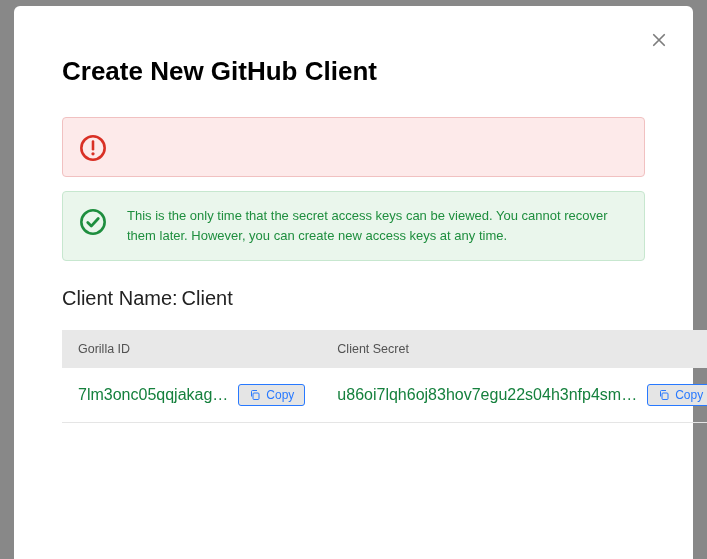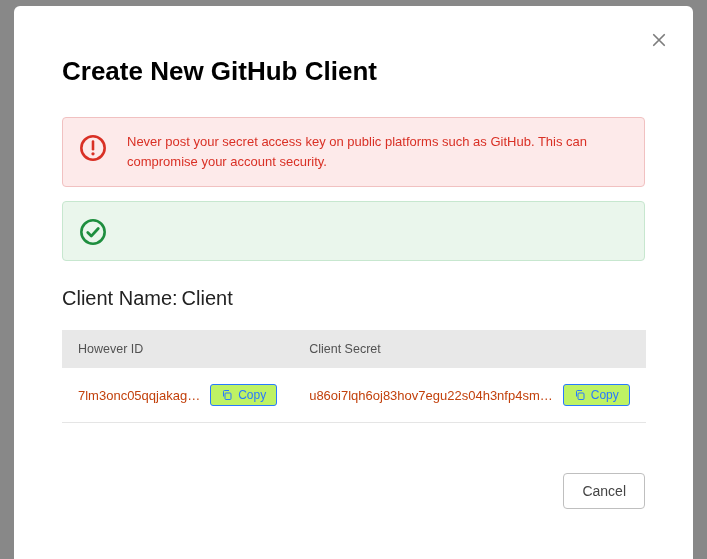--- a/index.html
+++ b/index.html
@@ -101,32 +101,32 @@
       border-bottom: 1px solid #e5e5e5;
       vertical-align: middle;
     }
     .cred-cell {
       display: flex;
       align-items: center;
       justify-content: space-between;
       gap: 10px;
     }
     .cred-text {
-      font-size: 13px;
-      color: #c2410c;
+      font-size: 16px;
+      color: #15803d;
       white-space: nowrap;
       overflow: hidden;
       text-overflow: ellipsis;
       flex: 1;
       min-width: 0;
     }
     .copy-btn {
       border: 1px solid #2879ff;
       color: #2879ff;
-      background: #bef264;
+      background: #e5e5e5;
       border-radius: 3px;
       padding: 3px 10px;
       font-size: 12px;
       display: inline-flex;
       align-items: center;
       gap: 5px;
       cursor: pointer;
       flex: 0 0 auto;
     }
     .copy-btn svg { width: 12px; height: 12px; }
@@ -160,41 +160,41 @@
   <h1 class="title">Create New GitHub Client</h1>
 
   <div class="alert alert-warning">
     <div class="alert-icon">
       <svg viewBox="0 0 24 24" width="28" height="28">
           <circle cx="12" cy="12" r="10" stroke="#d93025" stroke-width="2.2" fill="none"></circle>
           <line x1="12" y1="6.5" x2="12" y2="13" stroke="#d93025" stroke-width="2.2" stroke-linecap="round"></line>
           <circle cx="12" cy="17" r="1.4" fill="#d93025"></circle>
         </svg>
     </div>
-    <div class="alert-text">Never post your secret access key on public platforms such as GitHub. This can compromise your account security.</div>
   </div>
 
   <div class="alert alert-success">
     <div class="alert-icon">
       <svg viewBox="0 0 24 24" width="28" height="28">
           <circle cx="12" cy="12" r="10" stroke="#1e8e3e" stroke-width="2.2" fill="none"></circle>
           <path d="M7.5 12.5 L10.5 15.5 L16.5 9" stroke="#1e8e3e" stroke-width="2.4" fill="none" stroke-linecap="round" stroke-linejoin="round"></path>
         </svg>
     </div>
+    <div class="alert-text">This is the only time that the secret access keys can be viewed. You cannot recover them later. However, you can create new access keys at any time.</div>
   </div>
 
   <div class="client-name-row">
     <span class="client-name-label">Client Name:</span>
     <span class="client-name-value">Client</span>
   </div>
 
   <table class="table">
     <thead>
       <tr class="thead-row">
-        <th class="th col-id">However ID</th>
+        <th class="th col-id">Gorilla ID</th>
         <th class="th col-secret">Client Secret</th>
       </tr>
     </thead>
     <tbody>
       <tr class="tbody-row">
         <td class="col-id">
           <div class="cred-cell">
             <span class="cred-text">7lm3onc05qqjakag…</span>
             <button class="copy-btn">
               <svg viewBox="0 0 24 24">
@@ -214,16 +214,13 @@
                   <path d="M5 15 V5 a2 2 0 0 1 2-2 h9" stroke="currentColor" stroke-width="2" fill="none"></path>
                 </svg>
               <span>Copy</span>
             </button>
           </div>
         </td>
       </tr>
     </tbody>
   </table>
 
-  <div class="footer">
-    <button class="cancel-btn">Cancel</button>
-  </div>
 </div>
 
 </body></html>

